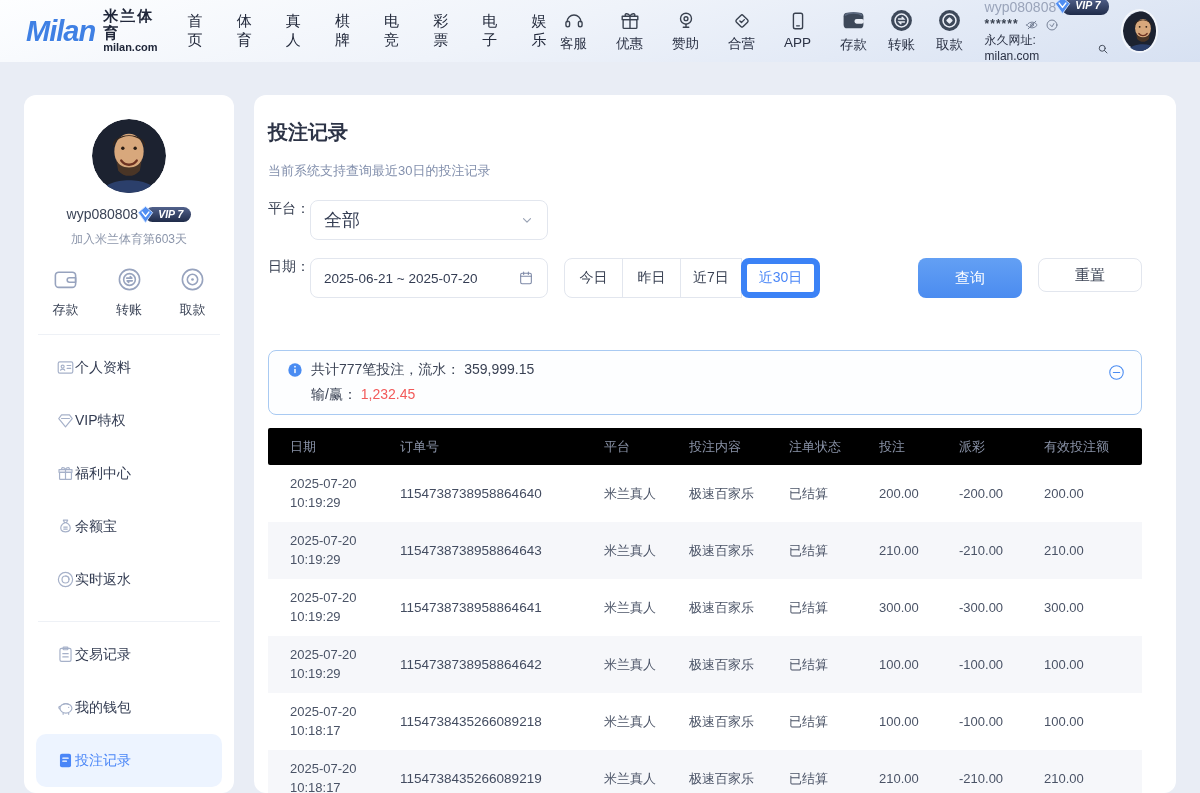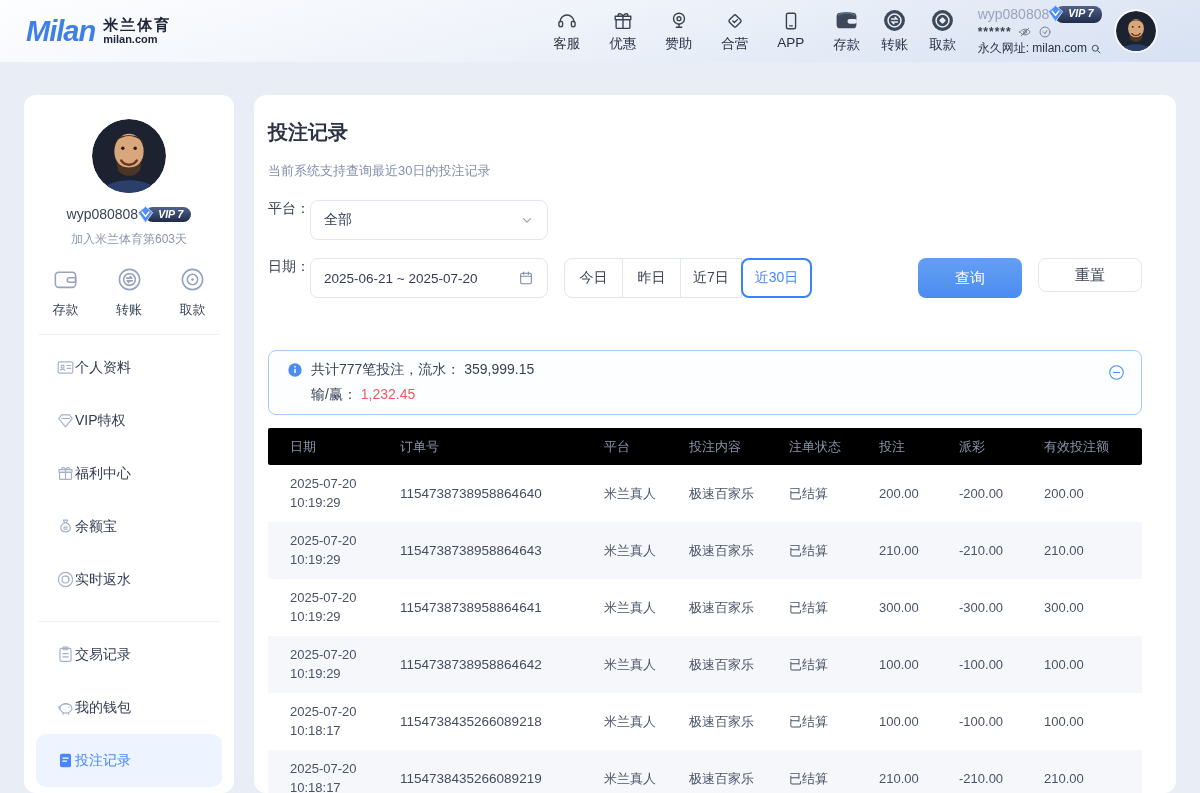--- a/index.html
+++ b/index.html
@@ -59,31 +59,31 @@
 
   
   .main { flex:1; height:698px; background:#fff; border-radius:12px; padding:24px 34px 0 14px; overflow:hidden; }
   .m-title { font-size:20px; font-weight:600; color:#2c3346; }
   .m-sub { font-size:13px; color:#8390ad; margin-top:16px; }
   .f-row { display:flex; align-items:flex-start; margin-top:20px; }
   .f-row2 { margin-top:18px; }
   .f-label { width:42px; font-size:14px; color:#3a4254; flex:none; }
   .select-box, .date-box {
     width:238px; height:40px; border:1px solid #e2e6ee; border-radius:8px;
-    display:flex; align-items:center; padding:0 13px; font-size:14px; color:#333c52;
+    display:flex; align-items:center; padding:0 13px; font-size:18px; color:#333c52;
     background:#fff; cursor:pointer; flex:none;
   }
   .select-box .chev { margin-left:auto; width:14px; height:14px; stroke:#9aa3b5; stroke-width:2; fill:none; stroke-linecap:round; stroke-linejoin:round; }
   .date-box { font-size:13.5px; }
   .date-box .cal { margin-left:auto; width:16px; height:16px; stroke:#7c88a6; stroke-width:1.6; fill:none; stroke-linecap:round; }
   .qd-group { display:flex; margin-left:16px; }
   .qd-btn { min-width:59px; height:40px; border:1px solid #e2e6ee; background:#fff; display:flex; align-items:center; justify-content:center; font-size:14px; color:#3a4254; margin-left:-1px; cursor:pointer; padding:0 12px; position:relative; }
   .qd-btn:first-child { border-radius:8px 0 0 8px; margin-left:0; }
   .qd-btn:last-child { border-radius:0 8px 8px 0; }
-  .qd-btn.active { border:2px solid #3b82f6; color:#4a86f7; border-radius:8px; z-index:2; }
+  .qd-btn.active { border:6px solid #3b82f6; color:#4a86f7; border-radius:8px; z-index:2; }
   .btn-primary { width:104px; height:40px; border:none; border-radius:8px; background:linear-gradient(180deg,#63a0f4,#4b8cf0); color:#fff; font-size:15px; margin-left:auto; cursor:pointer; font-family:inherit; }
   .btn-plain { width:104px; height:34px; border:1px solid #e2e6ee; border-radius:8px; background:#fff; color:#3a4254; font-size:15px; margin-left:16px; cursor:pointer; font-family:inherit; }
 
   .summary { margin-top:52px; border:1px solid #a9caf2; border-radius:8px; background:#fdfeff; padding:10px 18px; position:relative; font-size:14px; color:#3a4254; }
   .sum-l1 { display:flex; align-items:center; gap:8px; }
   .sum-l1 svg { width:16px; height:16px; flex:none; }
   .sum-l2 { margin-top:7px; padding-left:24px; }
   .red { color:#f25a5a; }
   .collapse-btn { position:absolute; right:16px; top:13px; width:17px; height:17px; cursor:pointer; }
   .collapse-btn svg { width:17px; height:17px; stroke:#4a8cf2; stroke-width:1.5; fill:none; stroke-linecap:round; }
@@ -117,20 +117,30 @@
 </svg>
 
 <header class="header">
   <div class="logo">
     <span class="logo-script">Milan</span>
     <span class="logo-txt">
       <div class="logo-cn">米兰体育</div>
       <div class="logo-domain">milan.com</div>
     </span>
   </div>
+  <nav class="nav">
+    <span>首页</span>
+    <span>体育</span>
+    <span>真人</span>
+    <span>棋牌</span>
+    <span>电竞</span>
+    <span>彩票</span>
+    <span>电子</span>
+    <span>娱乐</span>
+  </nav>
 
   <div class="hq-group">
     <div class="hq-item">
       <svg viewBox="0 0 24 24">
           <path d="M4.5 13a7.5 7.5 0 0 1 15 0"></path>
           <rect x="3.2" y="12.2" width="4" height="6.2" rx="2"></rect>
           <rect x="16.8" y="12.2" width="4" height="6.2" rx="2"></rect>
         </svg>
       <span>客服</span>
     </div>

